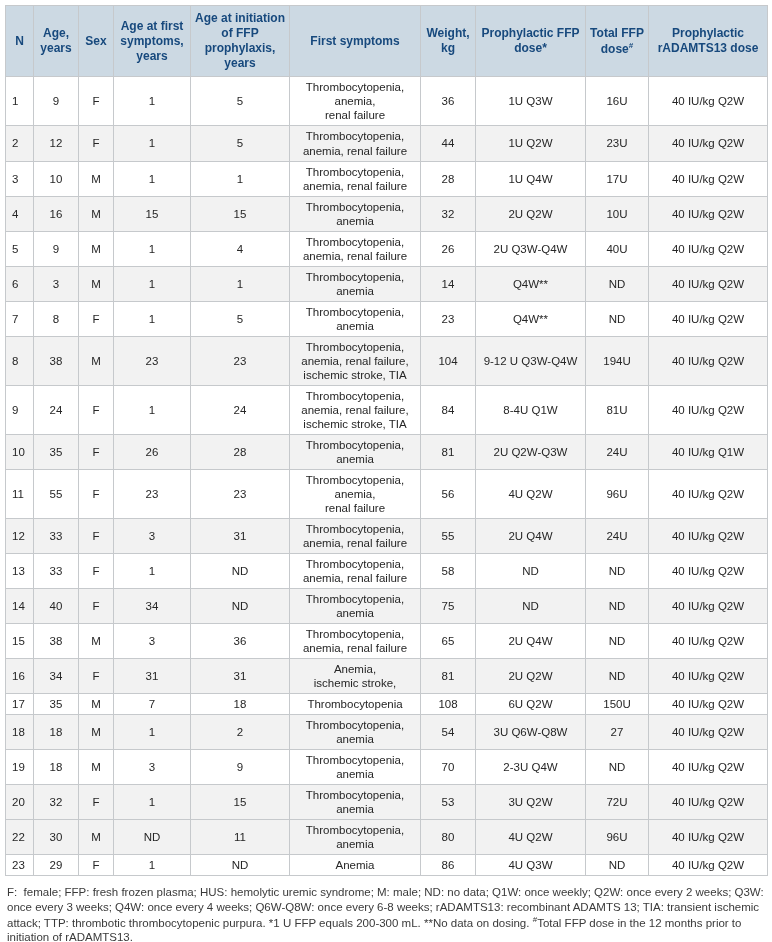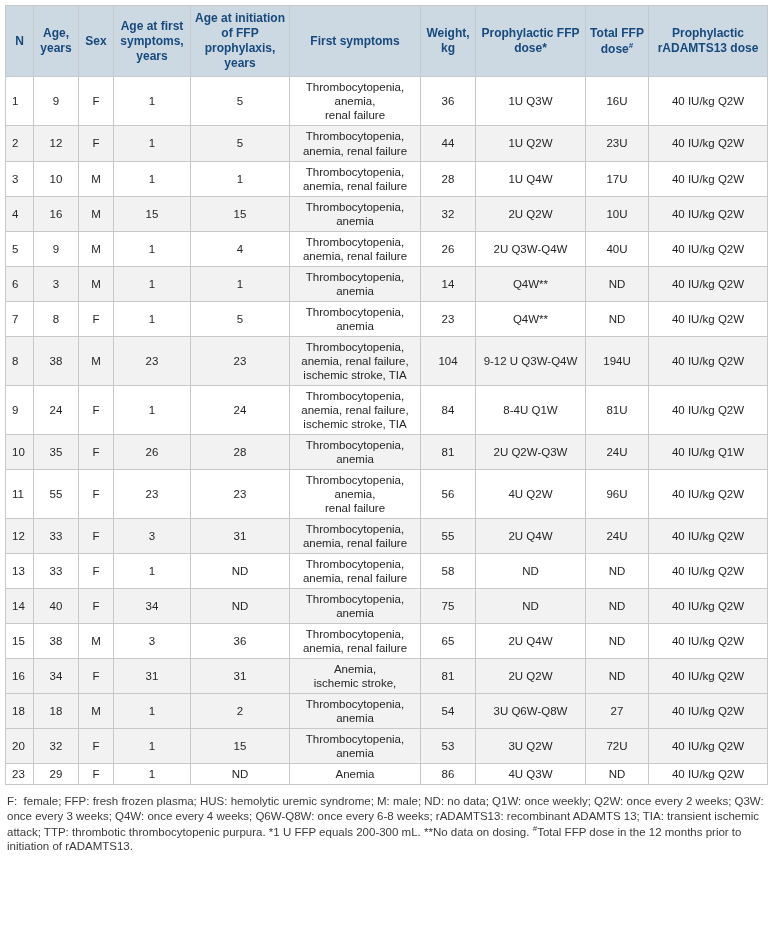--- a/index.html
+++ b/index.html
@@ -286,44 +286,82 @@
           <td class="col-sex">F</td>
           <td class="col-age_first_symptoms">31</td>
           <td class="col-age_ffp_init">31</td>
           <td class="col-first_symptoms">Anemia,
 ischemic stroke,</td>
           <td class="col-weight">81</td>
           <td class="col-ffp_dose">2U Q2W</td>
           <td class="col-total_ffp">ND</td>
           <td class="col-radamts13_dose">40 IU/kg Q2W</td>
         </tr>
+        <tr>
+          <td class="col-n">17</td>
+          <td class="col-age">35</td>
+          <td class="col-sex">M</td>
+          <td class="col-age_first_symptoms">7</td>
+          <td class="col-age_ffp_init">18</td>
+          <td class="col-first_symptoms">Thrombocytopenia</td>
+          <td class="col-weight">108</td>
+          <td class="col-ffp_dose">6U Q2W</td>
+          <td class="col-total_ffp">150U</td>
+          <td class="col-radamts13_dose">40 IU/kg Q2W</td>
+        </tr>
         <tr class="alt">
           <td class="col-n">18</td>
           <td class="col-age">18</td>
           <td class="col-sex">M</td>
           <td class="col-age_first_symptoms">1</td>
           <td class="col-age_ffp_init">2</td>
           <td class="col-first_symptoms">Thrombocytopenia,
 anemia</td>
           <td class="col-weight">54</td>
           <td class="col-ffp_dose">3U Q6W-Q8W</td>
           <td class="col-total_ffp">27</td>
           <td class="col-radamts13_dose">40 IU/kg Q2W</td>
         </tr>
+        <tr>
+          <td class="col-n">19</td>
+          <td class="col-age">18</td>
+          <td class="col-sex">M</td>
+          <td class="col-age_first_symptoms">3</td>
+          <td class="col-age_ffp_init">9</td>
+          <td class="col-first_symptoms">Thrombocytopenia,
+anemia</td>
+          <td class="col-weight">70</td>
+          <td class="col-ffp_dose">2-3U Q4W</td>
+          <td class="col-total_ffp">ND</td>
+          <td class="col-radamts13_dose">40 IU/kg Q2W</td>
+        </tr>
         <tr class="alt">
           <td class="col-n">20</td>
           <td class="col-age">32</td>
           <td class="col-sex">F</td>
           <td class="col-age_first_symptoms">1</td>
           <td class="col-age_ffp_init">15</td>
           <td class="col-first_symptoms">Thrombocytopenia,
 anemia</td>
           <td class="col-weight">53</td>
           <td class="col-ffp_dose">3U Q2W</td>
           <td class="col-total_ffp">72U</td>
+          <td class="col-radamts13_dose">40 IU/kg Q2W</td>
+        </tr>
+        <tr class="alt">
+          <td class="col-n">22</td>
+          <td class="col-age">30</td>
+          <td class="col-sex">M</td>
+          <td class="col-age_first_symptoms">ND</td>
+          <td class="col-age_ffp_init">11</td>
+          <td class="col-first_symptoms">Thrombocytopenia,
+anemia</td>
+          <td class="col-weight">80</td>
+          <td class="col-ffp_dose">4U Q2W</td>
+          <td class="col-total_ffp">96U</td>
           <td class="col-radamts13_dose">40 IU/kg Q2W</td>
         </tr>
         <tr>
           <td class="col-n">23</td>
           <td class="col-age">29</td>
           <td class="col-sex">F</td>
           <td class="col-age_first_symptoms">1</td>
           <td class="col-age_ffp_init">ND</td>
           <td class="col-first_symptoms">Anemia</td>
           <td class="col-weight">86</td>

